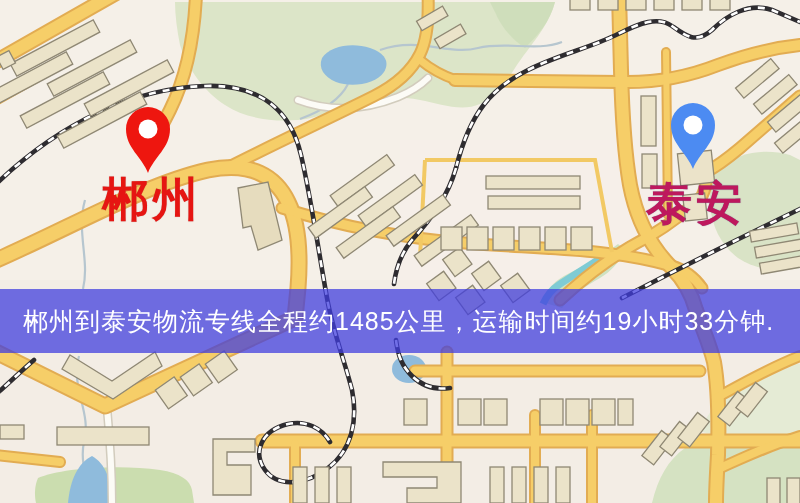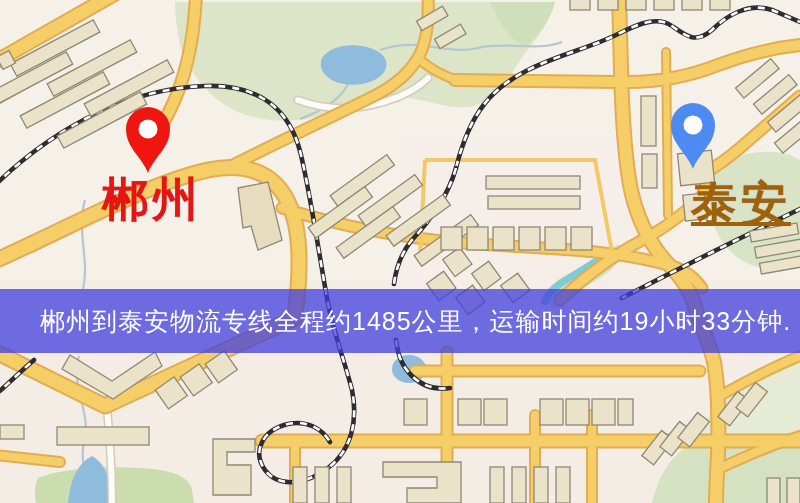--- a/index.html
+++ b/index.html
@@ -16,30 +16,30 @@
   .rr{fill:none;stroke:#2E2C30;stroke-linecap:round;}
   .rd{fill:none;stroke:#FFFFFF;stroke-dasharray:7 7;stroke-linecap:butt;}
   .bld{fill:#EBE3C9;stroke:#8F8874;stroke-width:1.3;}
   .bld2{fill:#E6DCBE;stroke:#8F8874;stroke-width:1.3;}
   .stream{fill:none;stroke:#B6C6CF;stroke-width:2.2;}
 
   .city-label{position:absolute;font-family:"Liberation Serif","DejaVu Serif",serif;
       font-weight:bold;font-size:46px;line-height:1;letter-spacing:4px;z-index:4;
       text-shadow:0 0 1px rgba(90,0,0,0.35);margin-left:12px;}
   #origin-label{left:90px;top:177px;color:#E61512;}
-  #destination-label{left:679px;top:181px;color:#a16207;text-shadow:0 0 1px rgba(10,10,90,0.55);text-decoration:underline;}
+  #destination-label{left:634px;top:181px;color:#be185d;text-shadow:0 0 1px rgba(10,10,90,0.55);}
 
   .pin{position:absolute;z-index:5;}
   #origin-pin{left:118px;top:103px;}
   #destination-pin{left:663px;top:99px;}
 
   #route-banner{position:absolute;left:0;top:289px;width:800px;height:64px;
       background:rgba(64,61,222,0.74);z-index:6;display:flex;align-items:center;}
   #route-banner .txt{color:#FFFFFF;font-size:25px;letter-spacing:1px;
-      padding-left:40px;white-space:nowrap;
+      padding-left:23px;white-space:nowrap;
       font-family:"Liberation Sans","DejaVu Sans",sans-serif;}
 </style>
 </head>
 <body>
 
 <div id="map-wrap">
 <svg width="800" height="503" viewBox="0 0 800 503">
 
   <rect x="0" y="0" width="800" height="503" fill="#F5F0E8"></rect>
   <rect x="0" y="280" width="800" height="223" fill="#F2E9E2" opacity="0.45"></rect>

